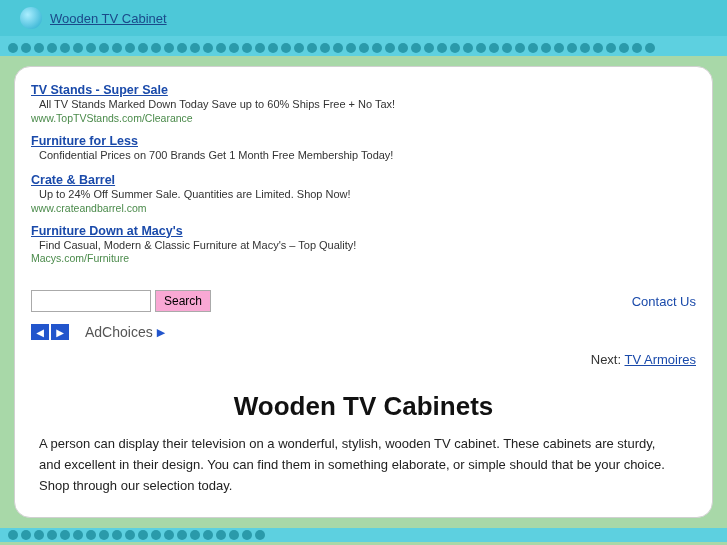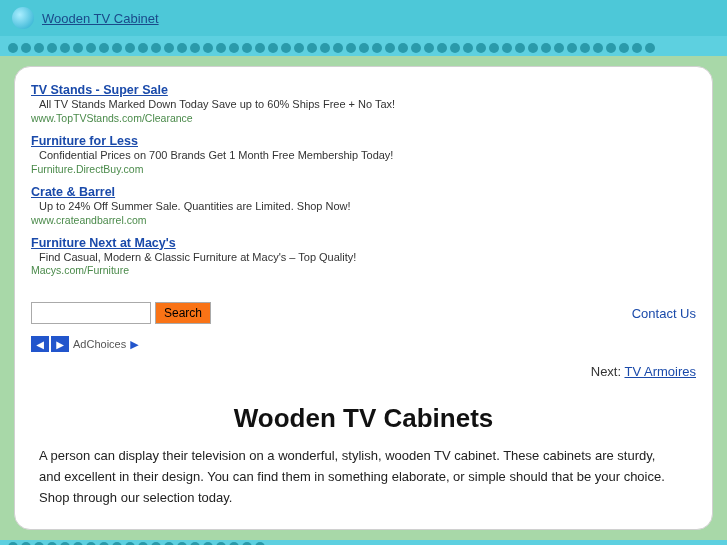--- a/index.html
+++ b/index.html
@@ -10,21 +10,21 @@
       width: 727px;
       min-height: 545px;
     }
 
     
     .top-bar {
       background: #4dc8d8;
       height: 36px;
       display: flex;
       align-items: center;
-      padding: 0 12px;
+      padding: 0 20px;
       position: relative;
     }
     .top-bar-circle {
       width: 22px;
       height: 22px;
       border-radius: 50%;
       background: radial-gradient(circle at 35% 35%, #aef, #2ac);
       margin-right: 8px;
       flex-shrink: 0;
     }
@@ -121,21 +121,21 @@
     .search-input {
       width: 120px;
       height: 22px;
       border: 1px solid #aaa;
       padding: 0 4px;
       font-size: 12px;
     }
     .search-button {
       height: 22px;
       padding: 0 8px;
-      background: #f97316;
+      background: #f9a8d4;
       border: 1px solid #aaa;
       font-size: 12px;
       cursor: pointer;
     }
     .contact-link {
       margin-left: auto;
       color: #1a4aaa;
       font-size: 13px;
       cursor: pointer;
     }
@@ -157,23 +157,23 @@
       background: #2255cc;
       color: white;
       font-size: 10px;
       display: flex;
       align-items: center;
       justify-content: center;
       cursor: pointer;
       border: none;
     }
     .adchoices-text {
-      margin-left: 0;
+      margin-left: 12px;
       color: #555;
-      font-size: 11px;
+      font-size: 14px;
     }
     .adchoices-icon {
       color: #2255cc;
       font-size: 11px;
     }
 
     
     .next-row {
       padding: 4px 16px 8px 16px;
       text-align: right;
@@ -289,31 +289,30 @@
 
         <div class="ad-block">
           <div class="ad-title">TV Stands - Super Sale</div>
           <div class="ad-desc">All TV Stands Marked Down Today Save up to 60% Ships Free + No Tax!</div>
           <div class="ad-url">www.TopTVStands.com/Clearance</div>
         </div>
 
         <div class="ad-block">
           <div class="ad-title">Furniture for Less</div>
           <div class="ad-desc">Confidential Prices on 700 Brands Get 1 Month Free Membership Today!</div>
-          <div class="ad-url">Furniture.DirectBuy.com</div>
         </div>
 
         <div class="ad-block">
           <div class="ad-title">Crate &amp; Barrel</div>
           <div class="ad-desc">Up to 24% Off Summer Sale. Quantities are Limited. Shop Now!</div>
           <div class="ad-url">www.crateandbarrel.com</div>
         </div>
 
         <div class="ad-block">
-          <div class="ad-title">Furniture Next at Macy's</div>
+          <div class="ad-title">Furniture Down at Macy's</div>
           <div class="ad-desc">Find Casual, Modern &amp; Classic Furniture at Macy's – Top Quality!</div>
           <div class="ad-url">Macys.com/Furniture</div>
         </div>
 
       </div>
     </div>
 
     <div class="search-contact-row">
       <div class="search-box">
         <input class="search-input" type="text" placeholder="" style="">

